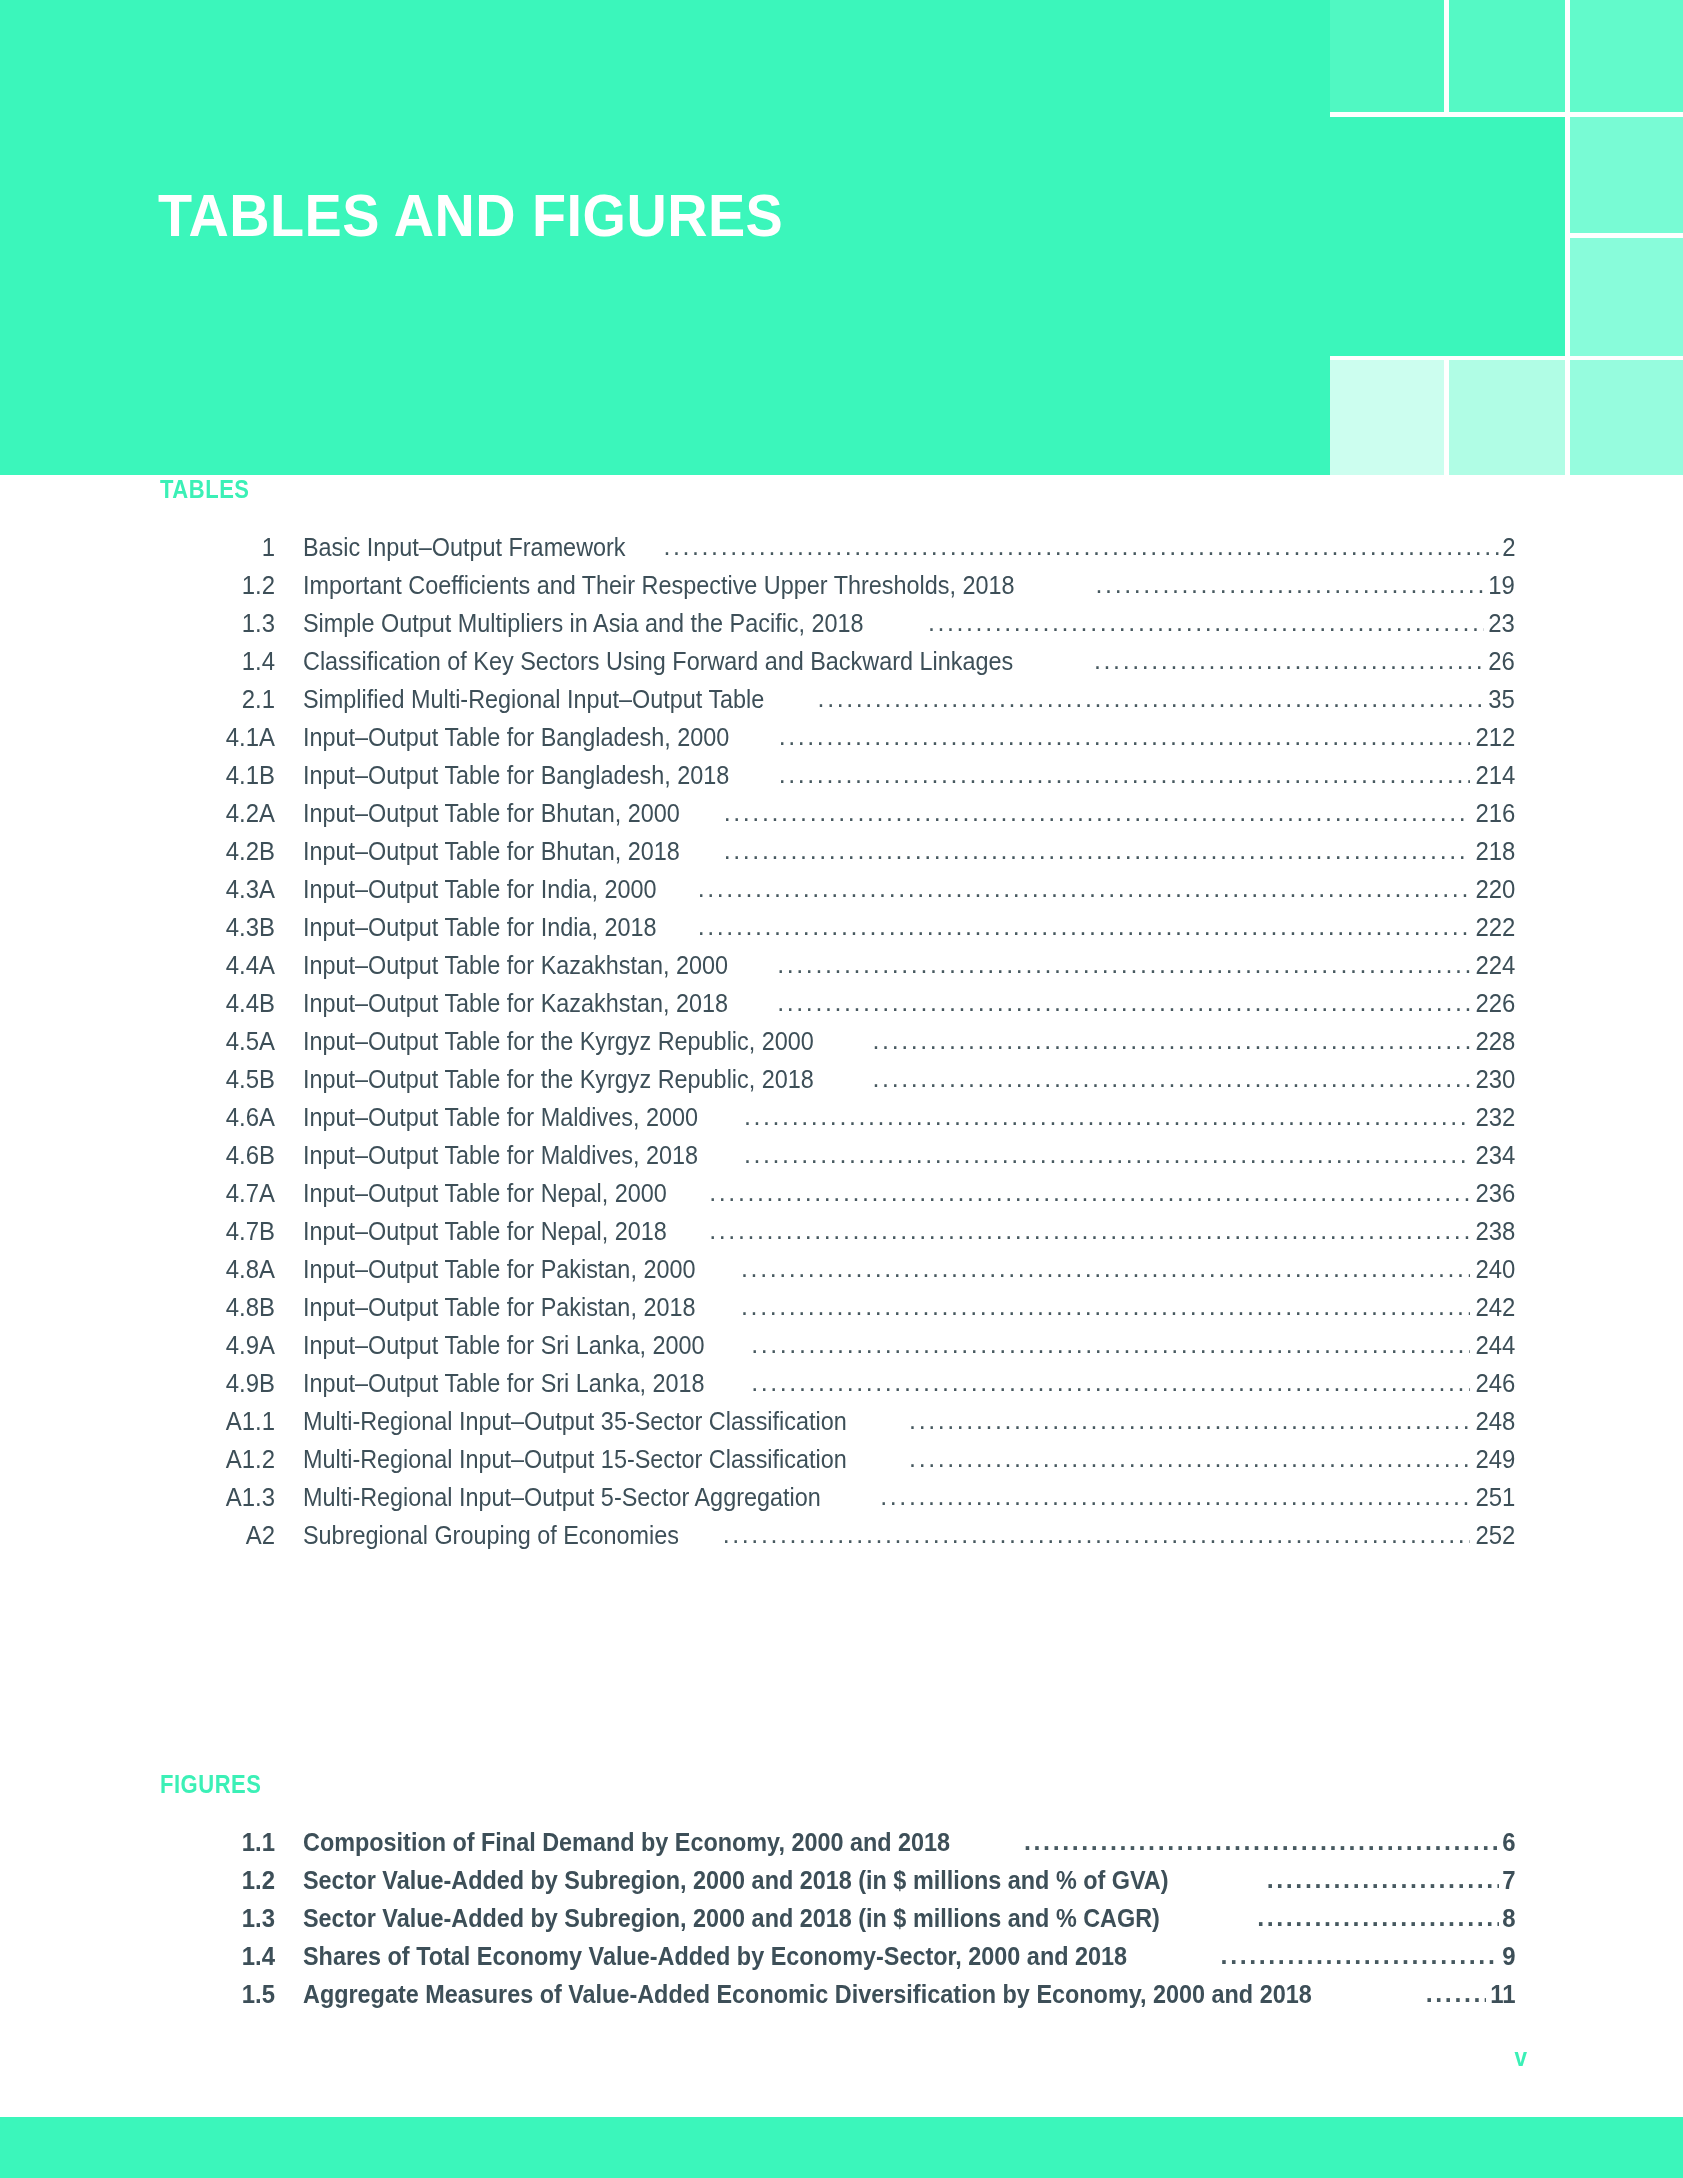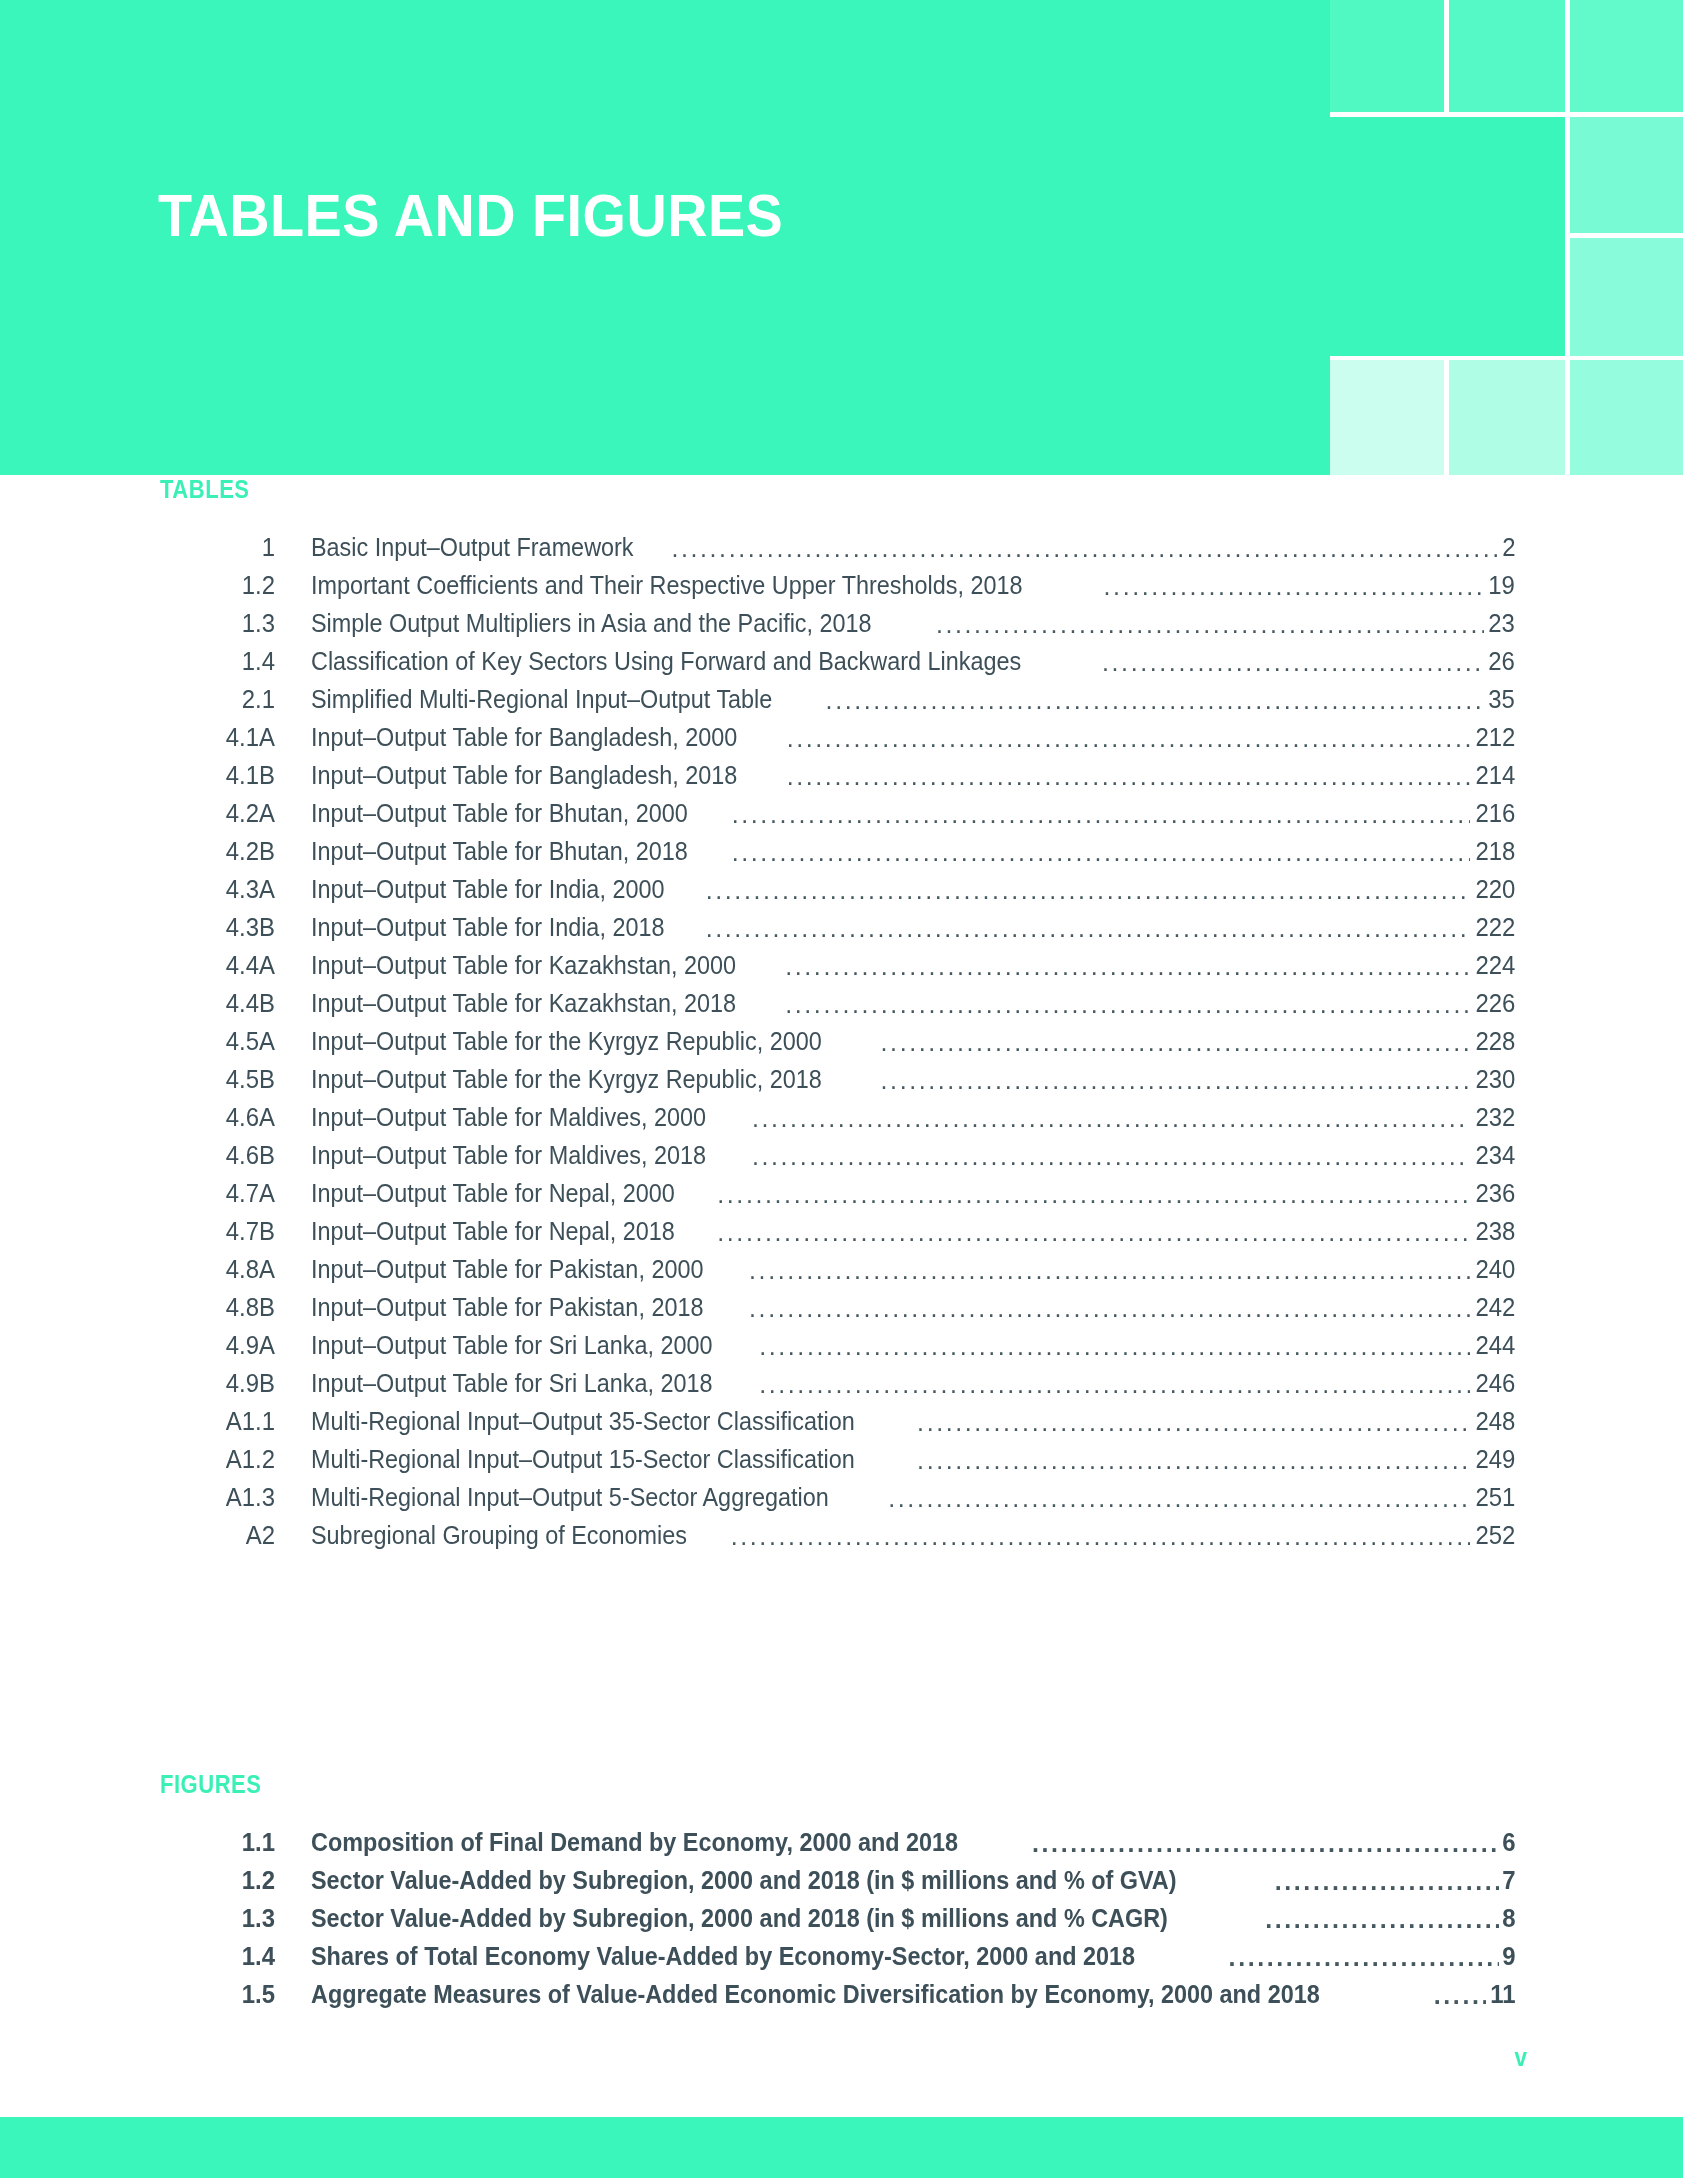--- a/index.html
+++ b/index.html
@@ -101,23 +101,23 @@
     width: 117px;
     flex: 0 0 117px;
     text-align: right;
     white-space: nowrap;
     transform: scaleX(0.92);
     transform-origin: right center;
   }
   .entry-body {
     flex: 1 1 auto;
     display: flex;
-    align-items: flex-end;
+    align-items: flex-start;
     min-width: 0;
-    margin-left: 36px;
+    margin-left: 28px;
     overflow: hidden;
   }
   .entry-label {
     white-space: nowrap;
     transform: scaleX(0.9);
     transform-origin: left center;
     flex: 0 0 auto;
   }
   .entry-dots {
     flex: 1 1 auto;

